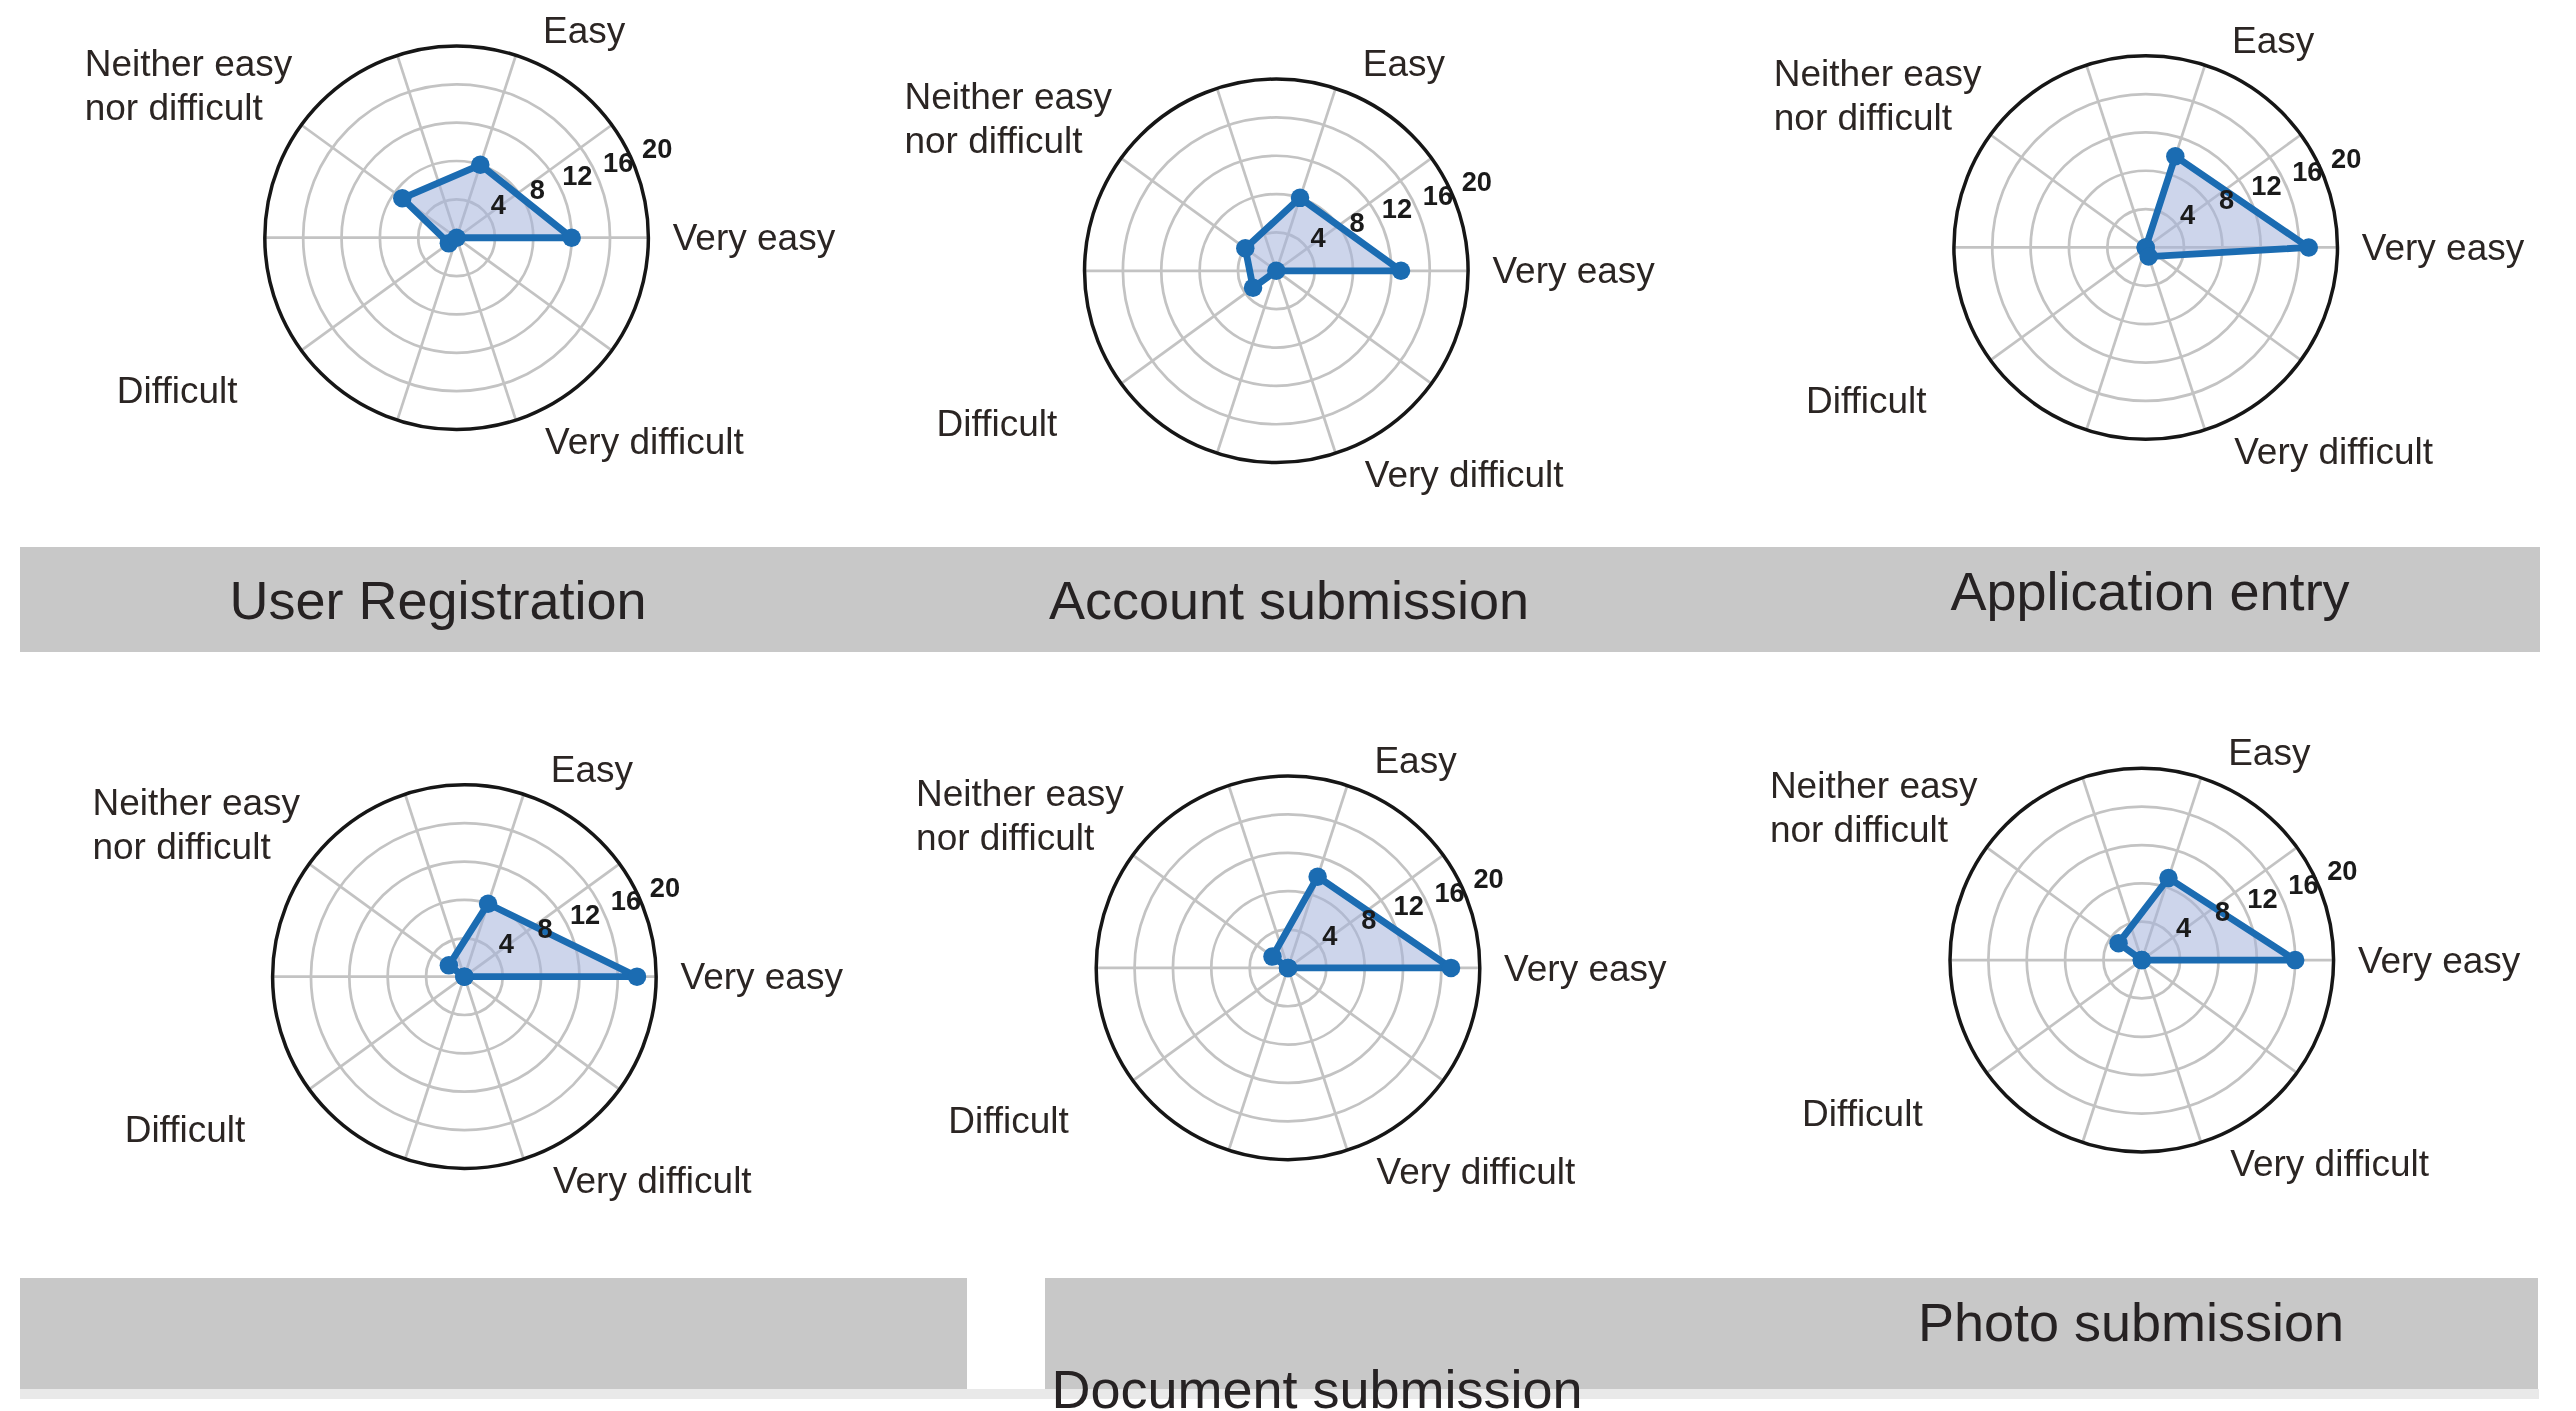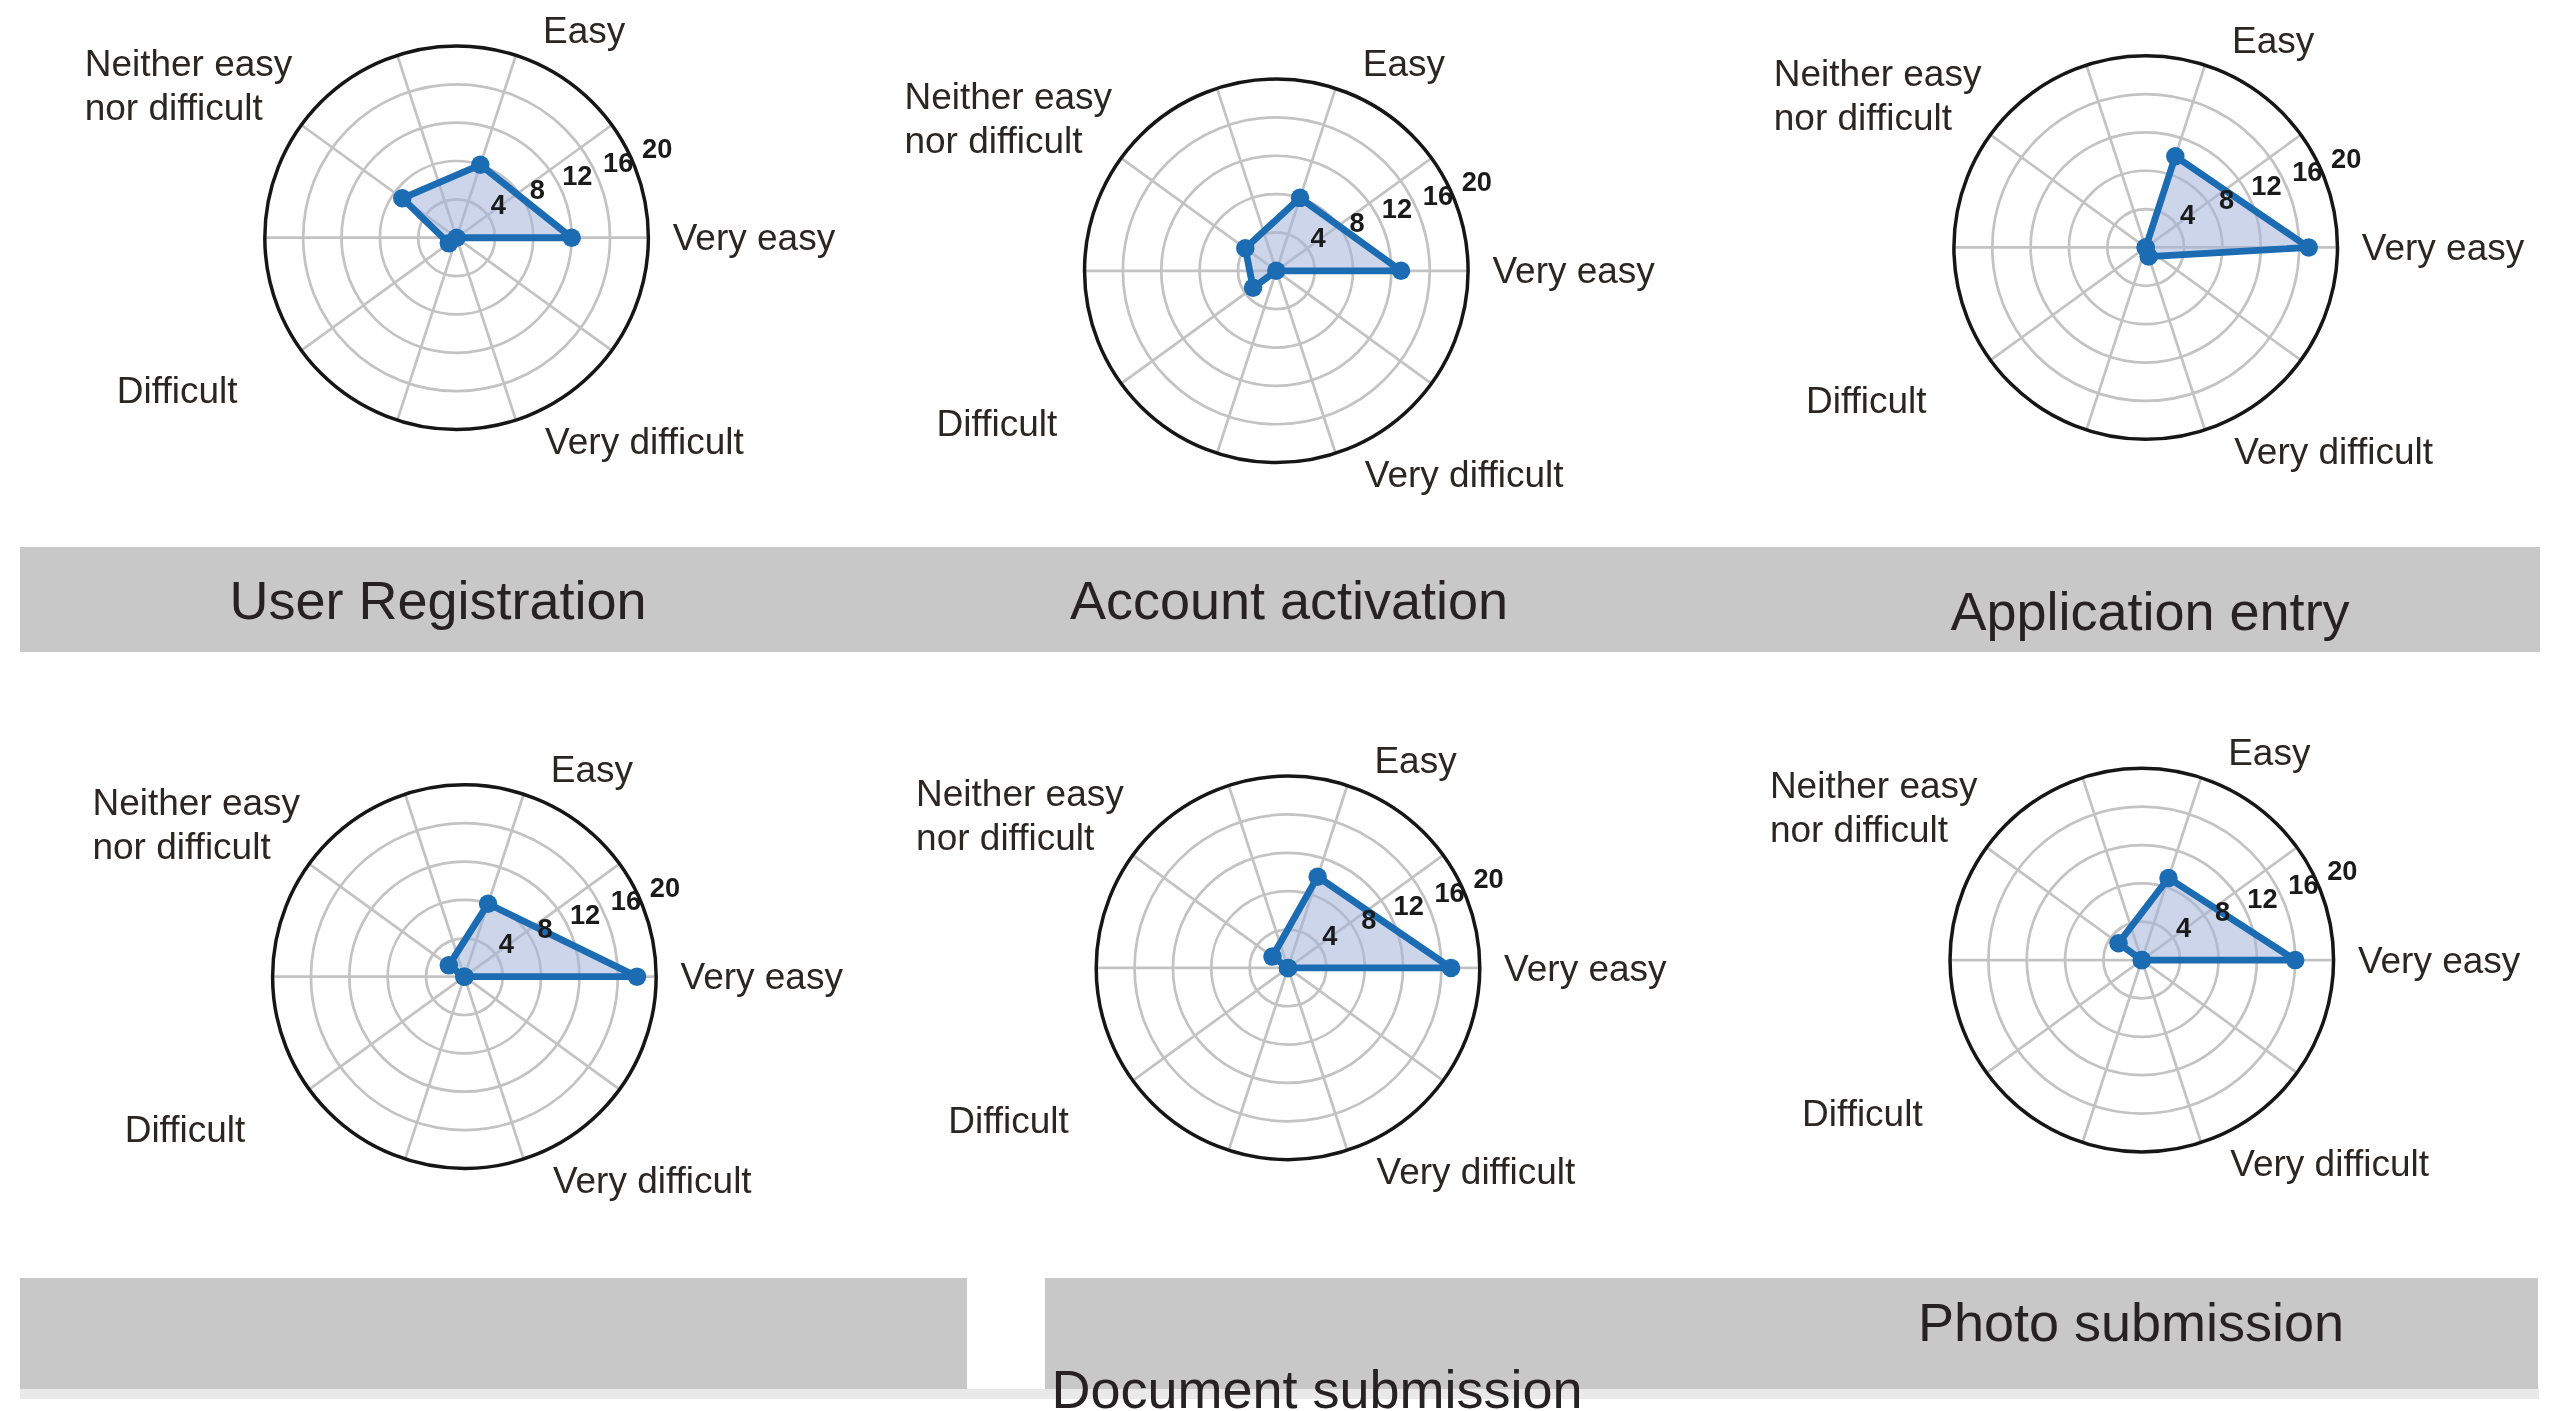--- a/index.html
+++ b/index.html
@@ -23,22 +23,22 @@
 <body>
 
 <div id="stage">
 
   <div class="banner" style="left:19.5px;top:547px;width:2520px;height:105px;"></div>
   <div class="banner" style="left:19.5px;top:1278px;width:947px;height:111px;"></div>
   <div class="banner" style="left:1045px;top:1278px;width:1493px;height:111px;"></div>
   <div class="banner-underline" style="left:19.5px;top:1389px;width:2519px;height:9.7px;"></div>
 
   <div class="chart-title" style="left:438px; top:547px; height:105px;">User Registration</div>
-  <div class="chart-title" style="left:1289px;top:547px; height:105px;">Account activation</div>
-  <div class="chart-title" style="left:2150px;top:552px; height:117px;">Application entry</div>
+  <div class="chart-title" style="left:1289px;top:547px; height:105px;">Account submission</div>
+  <div class="chart-title" style="left:2150px;top:532px; height:117px;">Application entry</div>
   <div class="chart-title" style="left:1317px;top:1350px;height:78px;">Document submission</div>
   <div class="chart-title" style="left:2131px;top:1278px;height:88px;">Photo submission</div>
 
   <svg id="radar-svg" width="2576" height="1412" viewBox="0 0 2646 1450">
       <g>
         <circle cx="469" cy="244" r="39.4" fill="none" stroke="#c3c3c3" stroke-width="2.8"></circle>
         <circle cx="469" cy="244" r="78.8" fill="none" stroke="#c3c3c3" stroke-width="2.8"></circle>
         <circle cx="469" cy="244" r="118.19999999999999" fill="none" stroke="#c3c3c3" stroke-width="2.8"></circle>
         <circle cx="469" cy="244" r="157.6" fill="none" stroke="#c3c3c3" stroke-width="2.8"></circle>
         <line x1="666" y1="244" x2="272" y2="243.99999999999997" stroke="#c3c3c3" stroke-width="2.8"></line>

